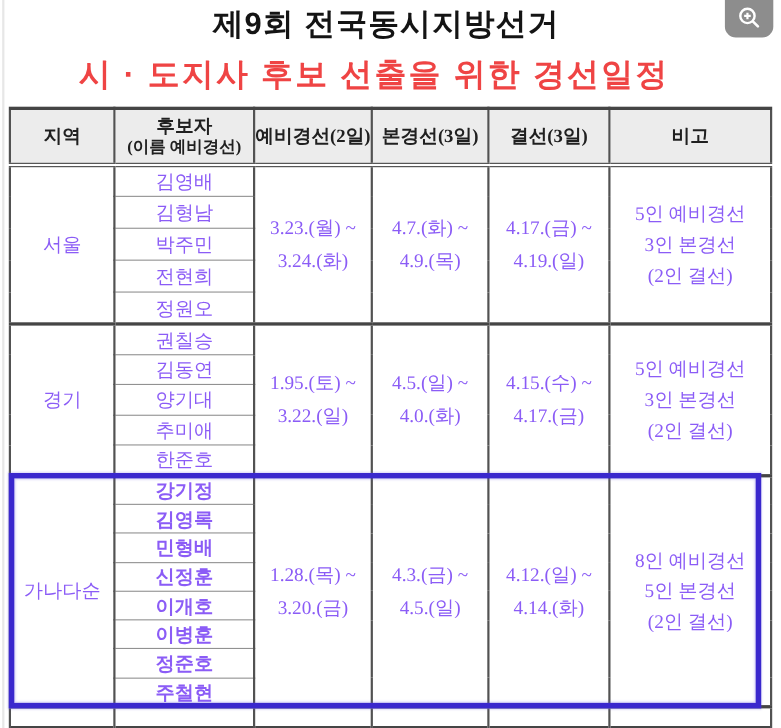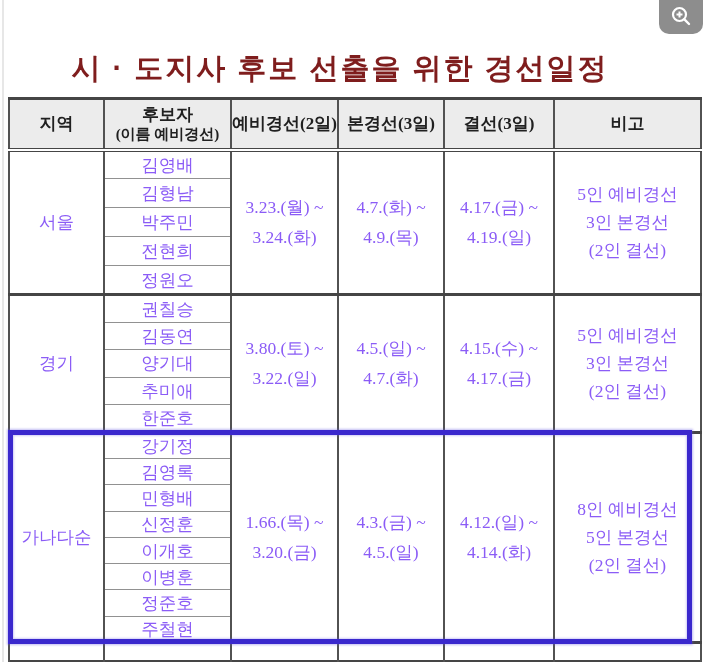--- a/index.html
+++ b/index.html
@@ -23,21 +23,21 @@
   .zoom-btn svg { display:block; }
   
   .title {
     position:absolute; top:3px; left:0; width:702px; text-align:center;
     font-family:"Liberation Sans","DejaVu Sans",sans-serif;
     font-weight:bold; font-size:28px; line-height:38px; letter-spacing:1px; color:#141414;
   }
   .subtitle {
     position:absolute; top:48px; left:0; width:680px; text-align:center;
     font-family:"Liberation Sans","DejaVu Sans",sans-serif;
-    font-weight:bold; font-size:29px; line-height:40px; letter-spacing:2px; color:#7f1d1d;
+    font-weight:bold; font-size:29px; line-height:40px; letter-spacing:2px; color:#ef4444;
   }
   
   table.sched {
     position:absolute; left:8px; top:97px; width:692px;
     border-collapse:collapse; table-layout:fixed;
   }
   table.sched th, table.sched td {
     border-left:2px solid #525252; border-right:2px solid #525252;
     text-align:center; vertical-align:middle;
     font-size:17.5px; color:#8b5cf6; overflow:hidden;
@@ -45,38 +45,39 @@
   table.sched { border:2px solid #454545; border-top:3px solid #454545; }
   table.sched th {
     background:#ececec; font-weight:bold; font-size:17px; line-height:1.25;
     height:51px; border-bottom:4px double #454545; color:#202020;
   }
   th .sub { font-size:15px; font-weight:bold; display:block; }
   td.cand { border-bottom:1px solid #919191; }
   td.cand.secend, td.span.secend { border-bottom:3px solid #454545; }
   td.cand.h0 { height:29px; }
   td.cand.h1 { height:27.6px; }
-  td.cand.h2 { height:26.25px; }
+  td.cand.h2 { height:26.25px;font-weight:bold; }
   td.cand.h3 { height:19px; border-bottom:none; }
   td.region { font-size:18px;margin-left:13px; }
   td.dates { line-height:1.75; font-size:17.5px;margin-left:14px; }
   td.note  { line-height:1.6; font-size:17.5px; }
   
   .hl-box {
     position:absolute; left:8px; top:430px; width:684px; height:214px;
     border:5px solid #3a28cd; pointer-events:none;
     box-shadow:0 0 2px 1px rgba(100,85,225,.40), inset 0 0 2px 1px rgba(100,85,225,.30);
   }
 </style>
 </head>
 <body>
 
 <div class="canvas">
   <div class="left-edge-line"></div>
 
+  <div class="title">제9회 전국동시지방선거</div>
   <div class="subtitle">시 · 도지사 후보 선출을 위한 경선일정</div>
 
   <div class="zoom-btn">
     <span>
       <svg width="22" height="22" viewBox="0 0 22 22" fill="none">
         <circle cx="9.5" cy="9.5" r="6.5" stroke="#ffffff" stroke-width="2.2"></circle>
         <line x1="9.5" y1="6.5" x2="9.5" y2="12.5" stroke="#ffffff" stroke-width="2"></line>
         <line x1="6.5" y1="9.5" x2="12.5" y2="9.5" stroke="#ffffff" stroke-width="2"></line>
         <line x1="14.4" y1="14.4" x2="19" y2="19" stroke="#ffffff" stroke-width="2.4" stroke-linecap="round"></line>
       </svg>
@@ -119,41 +120,41 @@
         </tr>
         <tr>
           <td class="cand h0">전현희</td>
         </tr>
         <tr>
           <td class="cand h0 secend">정원오</td>
         </tr>
         <tr>
           <td class="region span secend" rowspan="5">경기</td>
           <td class="cand h1">권칠승</td>
-          <td class="dates span secend" rowspan="5"><span>3.80.(토) ~</span><br><span>3.22.(일)</span></td>
-          <td class="dates span secend" rowspan="5"><span>4.5.(일) ~</span><br><span>4.7.(화)</span></td>
+          <td class="dates span secend" rowspan="5"><span>1.95.(토) ~</span><br><span>3.22.(일)</span></td>
+          <td class="dates span secend" rowspan="5"><span>4.5.(일) ~</span><br><span>4.0.(화)</span></td>
           <td class="dates span secend" rowspan="5"><span>4.15.(수) ~</span><br><span>4.17.(금)</span></td>
           <td class="note span secend" rowspan="5"><span>5인 예비경선</span><br><span>3인 본경선</span><br><span>(2인 결선)</span></td>
         </tr>
         <tr>
           <td class="cand h1">김동연</td>
         </tr>
         <tr>
           <td class="cand h1">양기대</td>
         </tr>
         <tr>
           <td class="cand h1">추미애</td>
         </tr>
         <tr>
           <td class="cand h1 secend">한준호</td>
         </tr>
         <tr>
           <td class="region span secend" rowspan="8">가나다순</td>
           <td class="cand h2">강기정</td>
-          <td class="dates span secend" rowspan="8"><span>1.66.(목) ~</span><br><span>3.20.(금)</span></td>
+          <td class="dates span secend" rowspan="8"><span>1.28.(목) ~</span><br><span>3.20.(금)</span></td>
           <td class="dates span secend" rowspan="8"><span>4.3.(금) ~</span><br><span>4.5.(일)</span></td>
           <td class="dates span secend" rowspan="8"><span>4.12.(일) ~</span><br><span>4.14.(화)</span></td>
           <td class="note span secend" rowspan="8"><span>8인 예비경선</span><br><span>5인 본경선</span><br><span>(2인 결선)</span></td>
         </tr>
         <tr>
           <td class="cand h2">김영록</td>
         </tr>
         <tr>
           <td class="cand h2">민형배</td>
         </tr>

